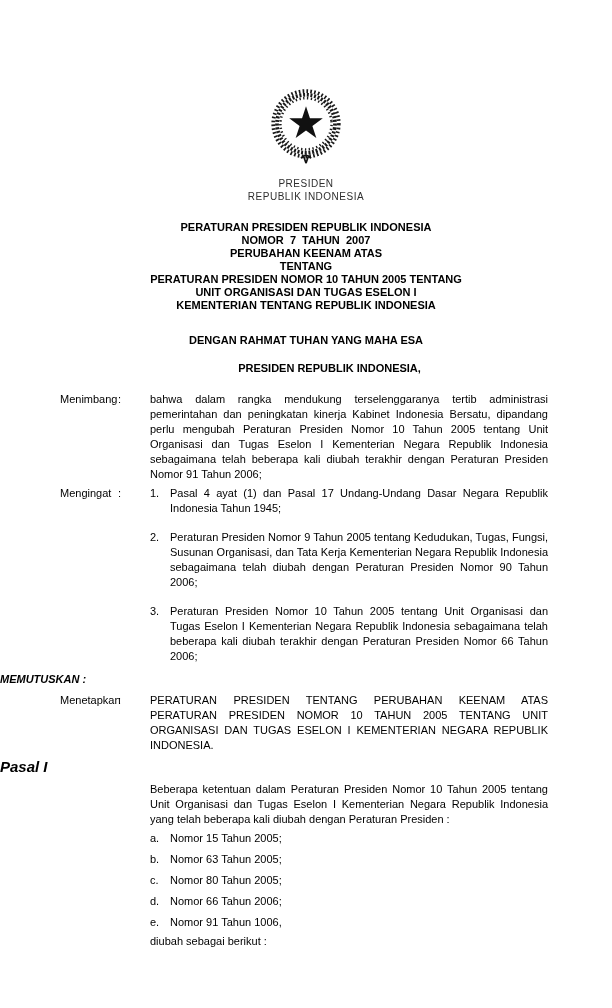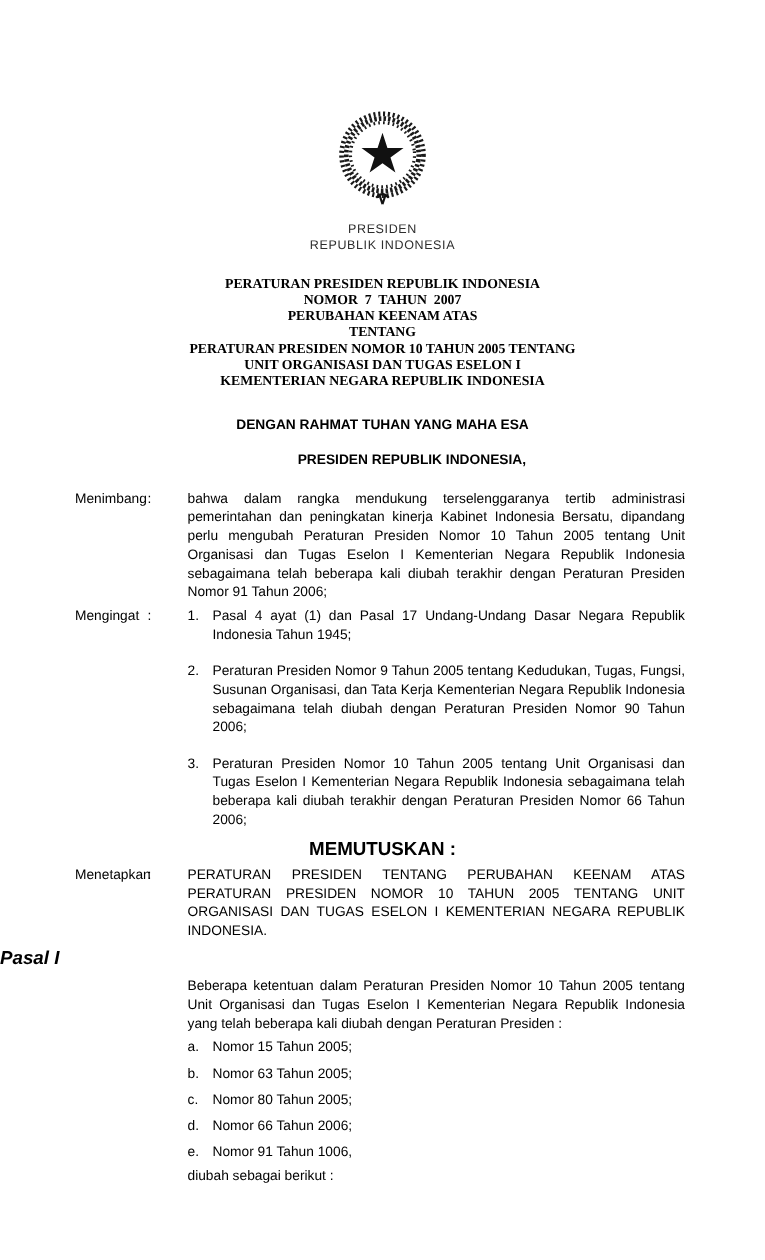--- a/index.html
+++ b/index.html
@@ -16,41 +16,41 @@
   .org{
     text-align:center;font-size:10px;line-height:13px;
     color:#2e2e2e;letter-spacing:.5px;
   }
 
   
   .title-block{
     margin-top:18px;text-align:center;
     font-weight:bold;font-size:11px;line-height:13px;
   }
-  .title-block div{white-space:pre-wrap;font-family:Liberation Serif, serif;}
+  .title-block div{white-space:pre-wrap;}
 
   .invocation{margin-top:22px;text-align:center;font-weight:bold;font-size:11px;line-height:13px;}
   .authority{margin-top:15px;text-align:center;font-weight:bold;font-size:11px;line-height:13px;padding-left:47px;}
 
   
   .sec{
     display:grid;grid-template-columns:58px 32px 398px;
     margin-left:60px;margin-right:64px;
     font-size:11px;line-height:15px;
   }
   .sec .label,.sec .colon{font-size:11px;line-height:15px;}
   .sec .body{text-align:justify;}
   .sec-menimbang{margin-top:17px;}
   .sec-mengingat{margin-top:4px;}
 
   .num-item{display:grid;grid-template-columns:20px 378px;margin-bottom:14px;}
   .num-item:last-child{margin-bottom:0;}
   .num-item .txt{text-align:justify;}
 
-  .memutuskan{margin-top:8px;text-align:center;font-weight:bold;font-size:15px;line-height:15px;}
+  .memutuskan{margin-top:8px;text-align:left;font-weight:bold;font-size:11px;line-height:15px;font-style:italic;}
   .sec-menetapkan{margin-top:6px;}
   .sec-menetapkan .body{text-align:justify;}
 
   .pasal{margin-top:6px;text-align:left;font-weight:bold;font-size:15px;line-height:15px;font-style:italic;}
 
   
   .article{margin-left:150px;width:398px;font-size:11px;line-height:15px;}
   .article .intro{margin-top:8px;text-align:justify;}
   .abc-item{display:grid;grid-template-columns:20px auto;margin-top:6px;}
   .abc-item.first{margin-top:4px;}
@@ -76,21 +76,21 @@
     <div>REPUBLIK INDONESIA</div>
   </div>
 
   <div class="title-block">
     <div>PERATURAN PRESIDEN REPUBLIK INDONESIA</div>
     <div>NOMOR  7  TAHUN  2007</div>
     <div>PERUBAHAN KEENAM ATAS</div>
     <div>TENTANG</div>
     <div>PERATURAN PRESIDEN NOMOR 10 TAHUN 2005 TENTANG</div>
     <div>UNIT ORGANISASI DAN TUGAS ESELON I</div>
-    <div>KEMENTERIAN NEGARA REPUBLIK INDONESIA</div>
+    <div>KEMENTERIAN TENTANG REPUBLIK INDONESIA</div>
   </div>
 
   <div class="invocation">DENGAN RAHMAT TUHAN YANG MAHA ESA</div>
   <div class="authority">PRESIDEN REPUBLIK INDONESIA,</div>
 
   <div class="sec sec-menimbang">
     <div class="label">Menimbang</div>
     <div class="colon">:</div>
     <div class="body">bahwa dalam rangka mendukung terselenggaranya tertib administrasi pemerintahan dan peningkatan kinerja Kabinet Indonesia Bersatu, dipandang perlu mengubah Peraturan Presiden Nomor 10 Tahun 2005 tentang Unit Organisasi dan Tugas Eselon I Kementerian Negara Republik Indonesia sebagaimana telah beberapa kali diubah terakhir dengan Peraturan Presiden Nomor 91 Tahun 2006;</div>
   </div>

